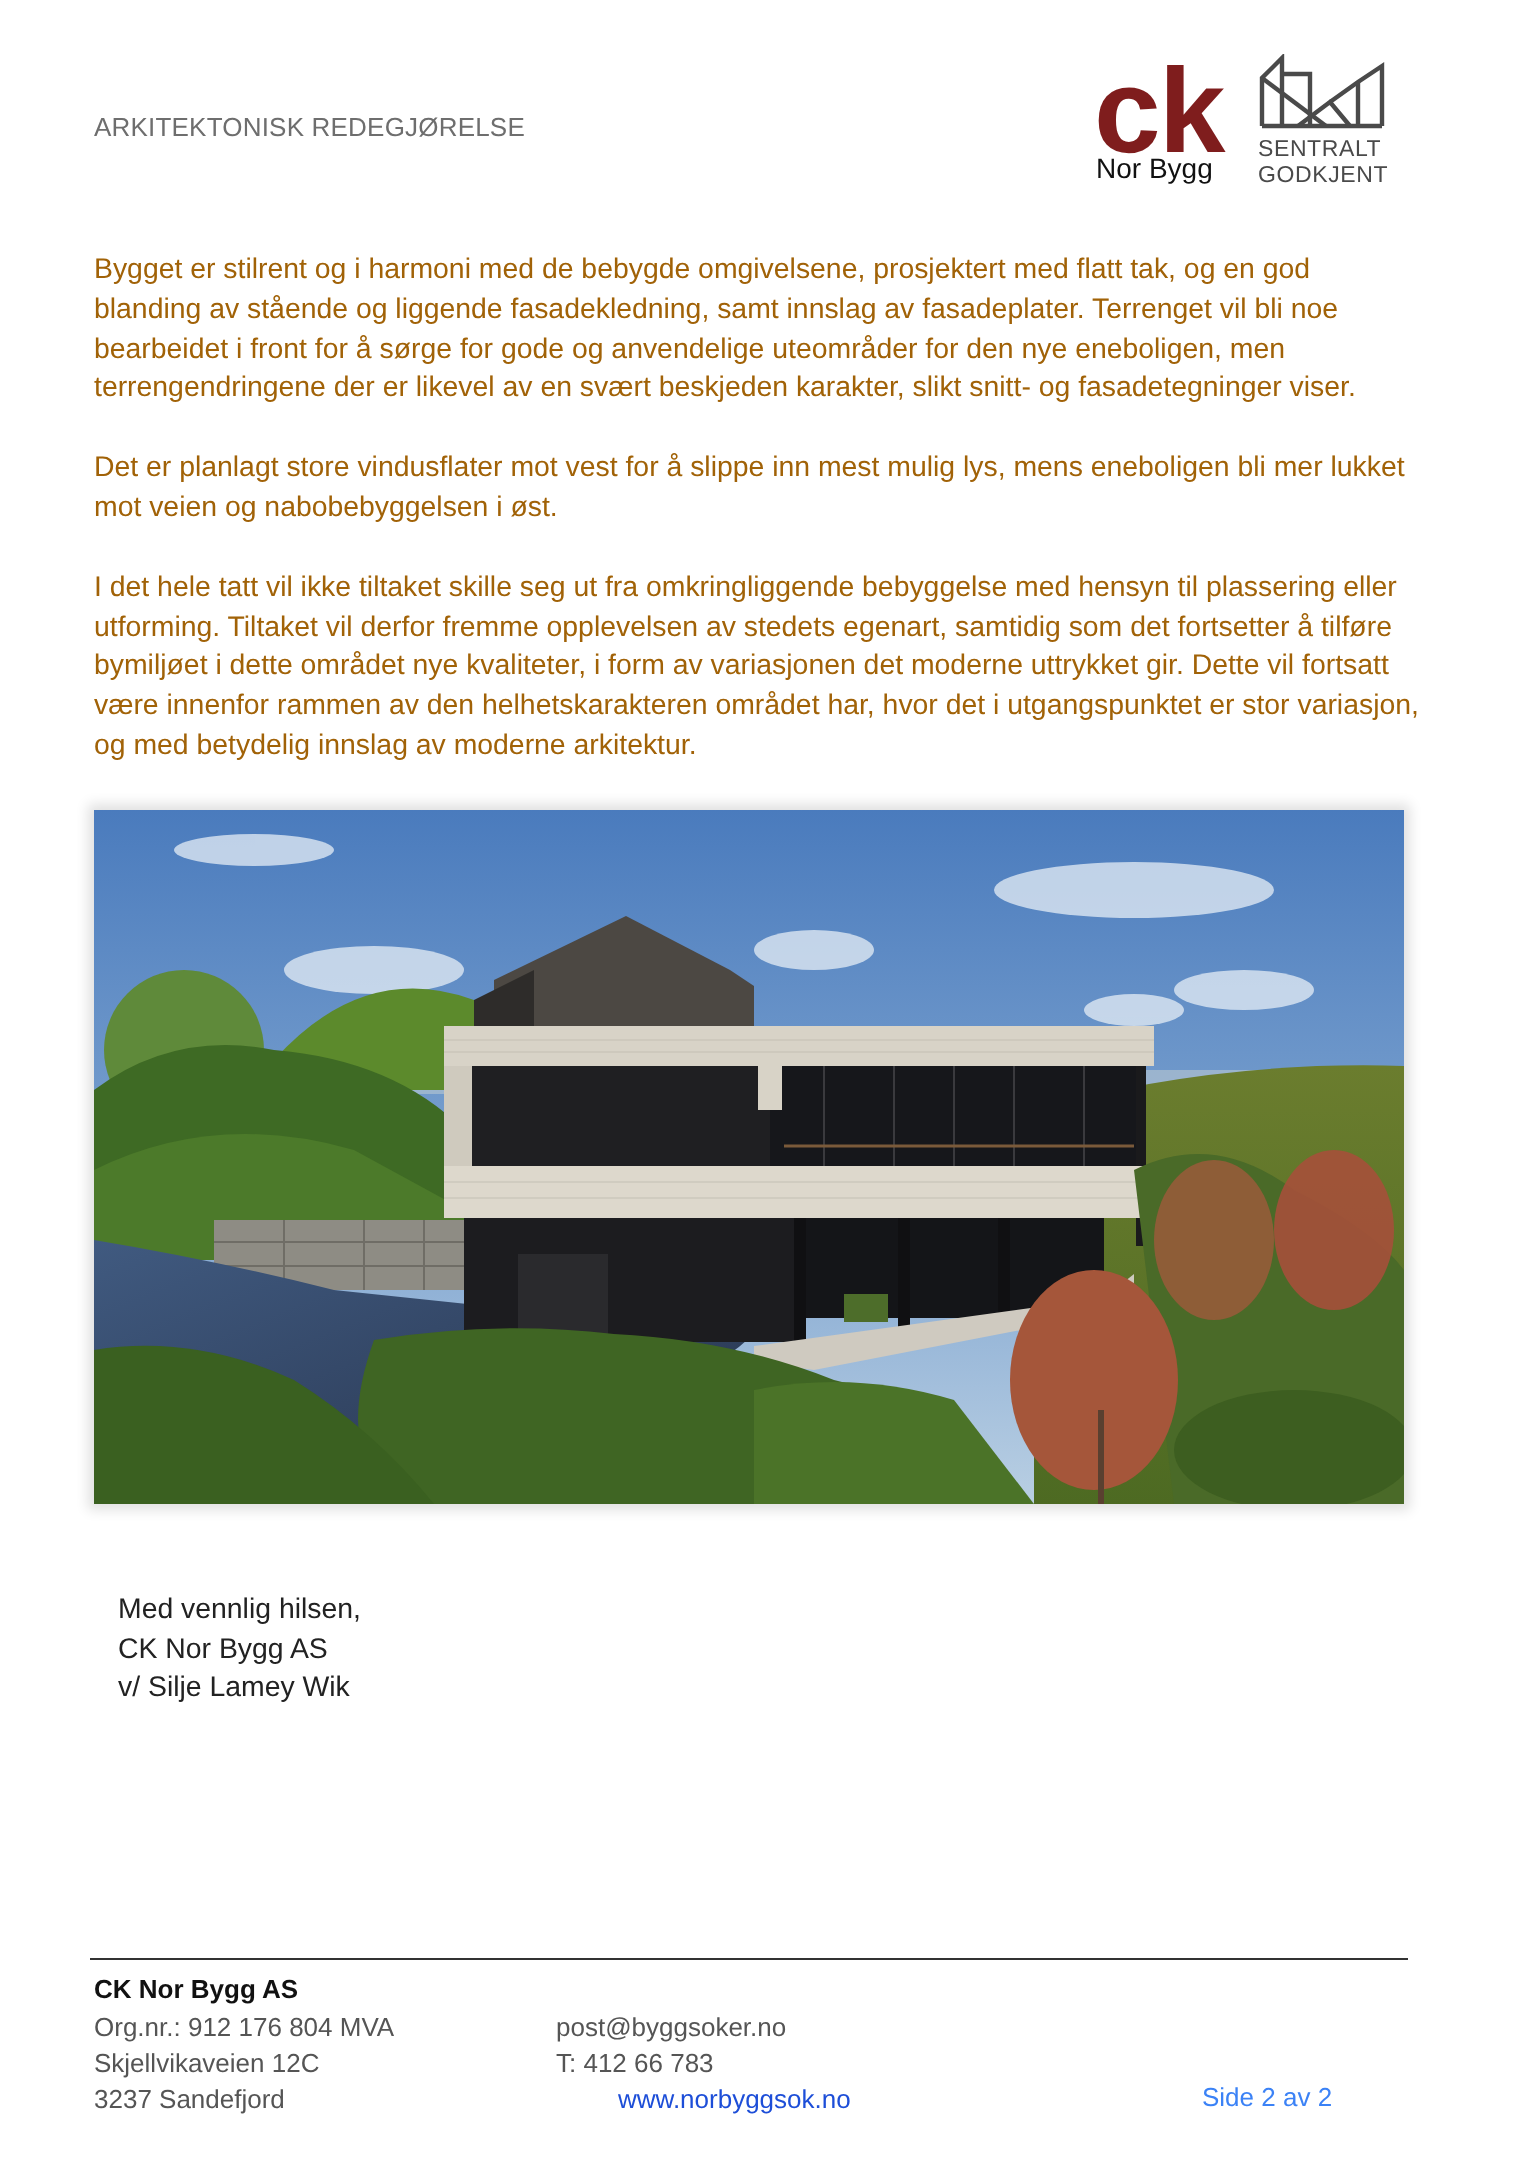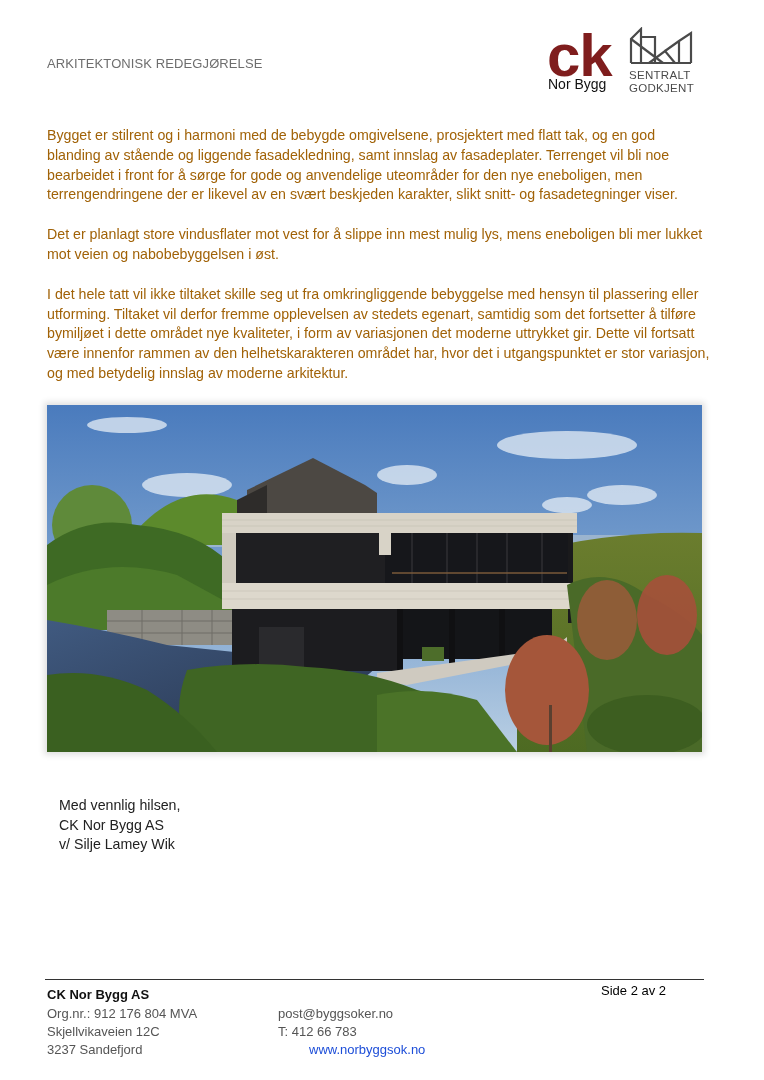--- a/index.html
+++ b/index.html
@@ -28,21 +28,21 @@
 
   .closing { position: absolute; left: 47px; top: 796px; margin-left: 12px; }
   .closing div { font-size: 14.2px; line-height: 19.5px; color: #222222; }
 
   .footer-rule { position: absolute; left: 45px; top: 979px; width: 659px; height: 1px; background: #333333; }
   .footer-company { position: absolute; left: 47px; top: 987px; font-size: 13px; font-weight: bold; color: #111111; }
   .footer-left { position: absolute; left: 47px; top: 1005px; }
   .footer-right { position: absolute; left: 278px; top: 1005px; }
   .footer-left div, .footer-right div { font-size: 13px; line-height: 18px; color: #555555; }
   .footer-right .web { color: #1d4ed8; margin-left: 31px; }
-  .page-num { position: absolute; left: 601px; top: 983px; font-size: 13px; color: #000000; }
+  .page-num { position: absolute; left: 601px; top: 1041px; font-size: 13px; color: #3b82f6; }
 </style>
 </head>
 <body>
 
 <div class="doc-header">
   <div class="line">ARKITEKTONISK REDEGJØRELSE</div>
 </div>
 
 <div class="logo">
   <div class="ck">ck</div>

